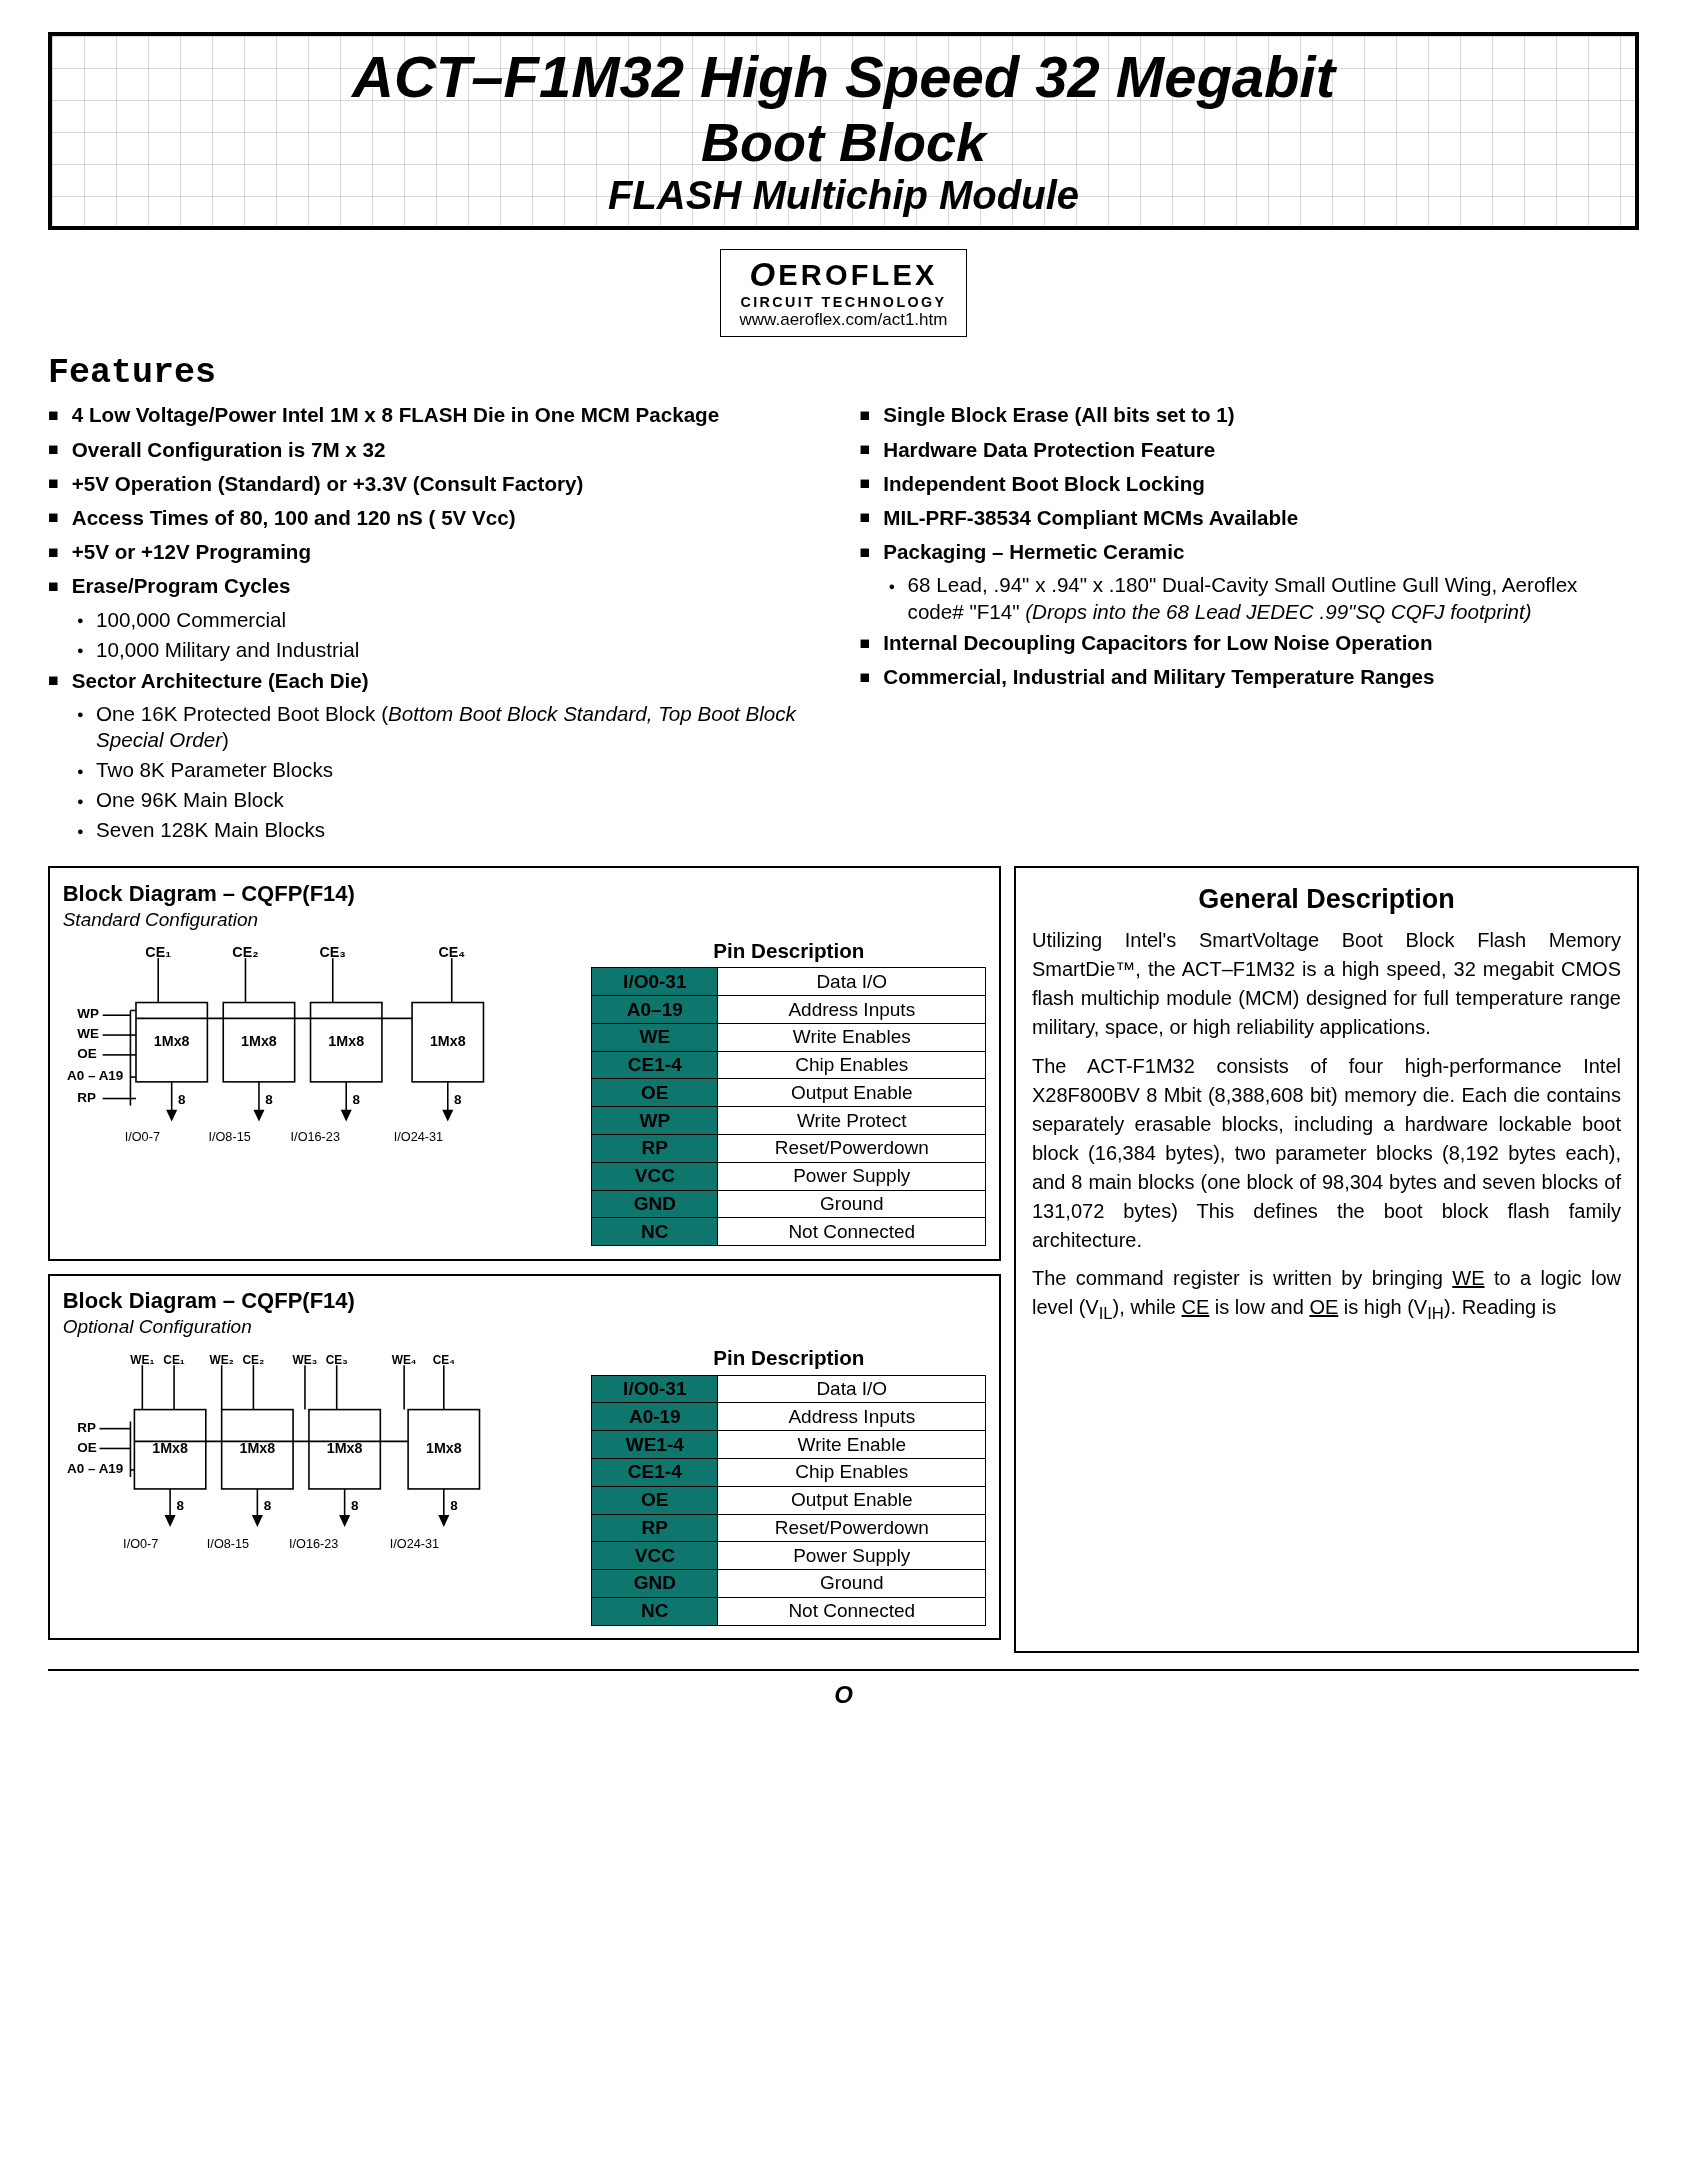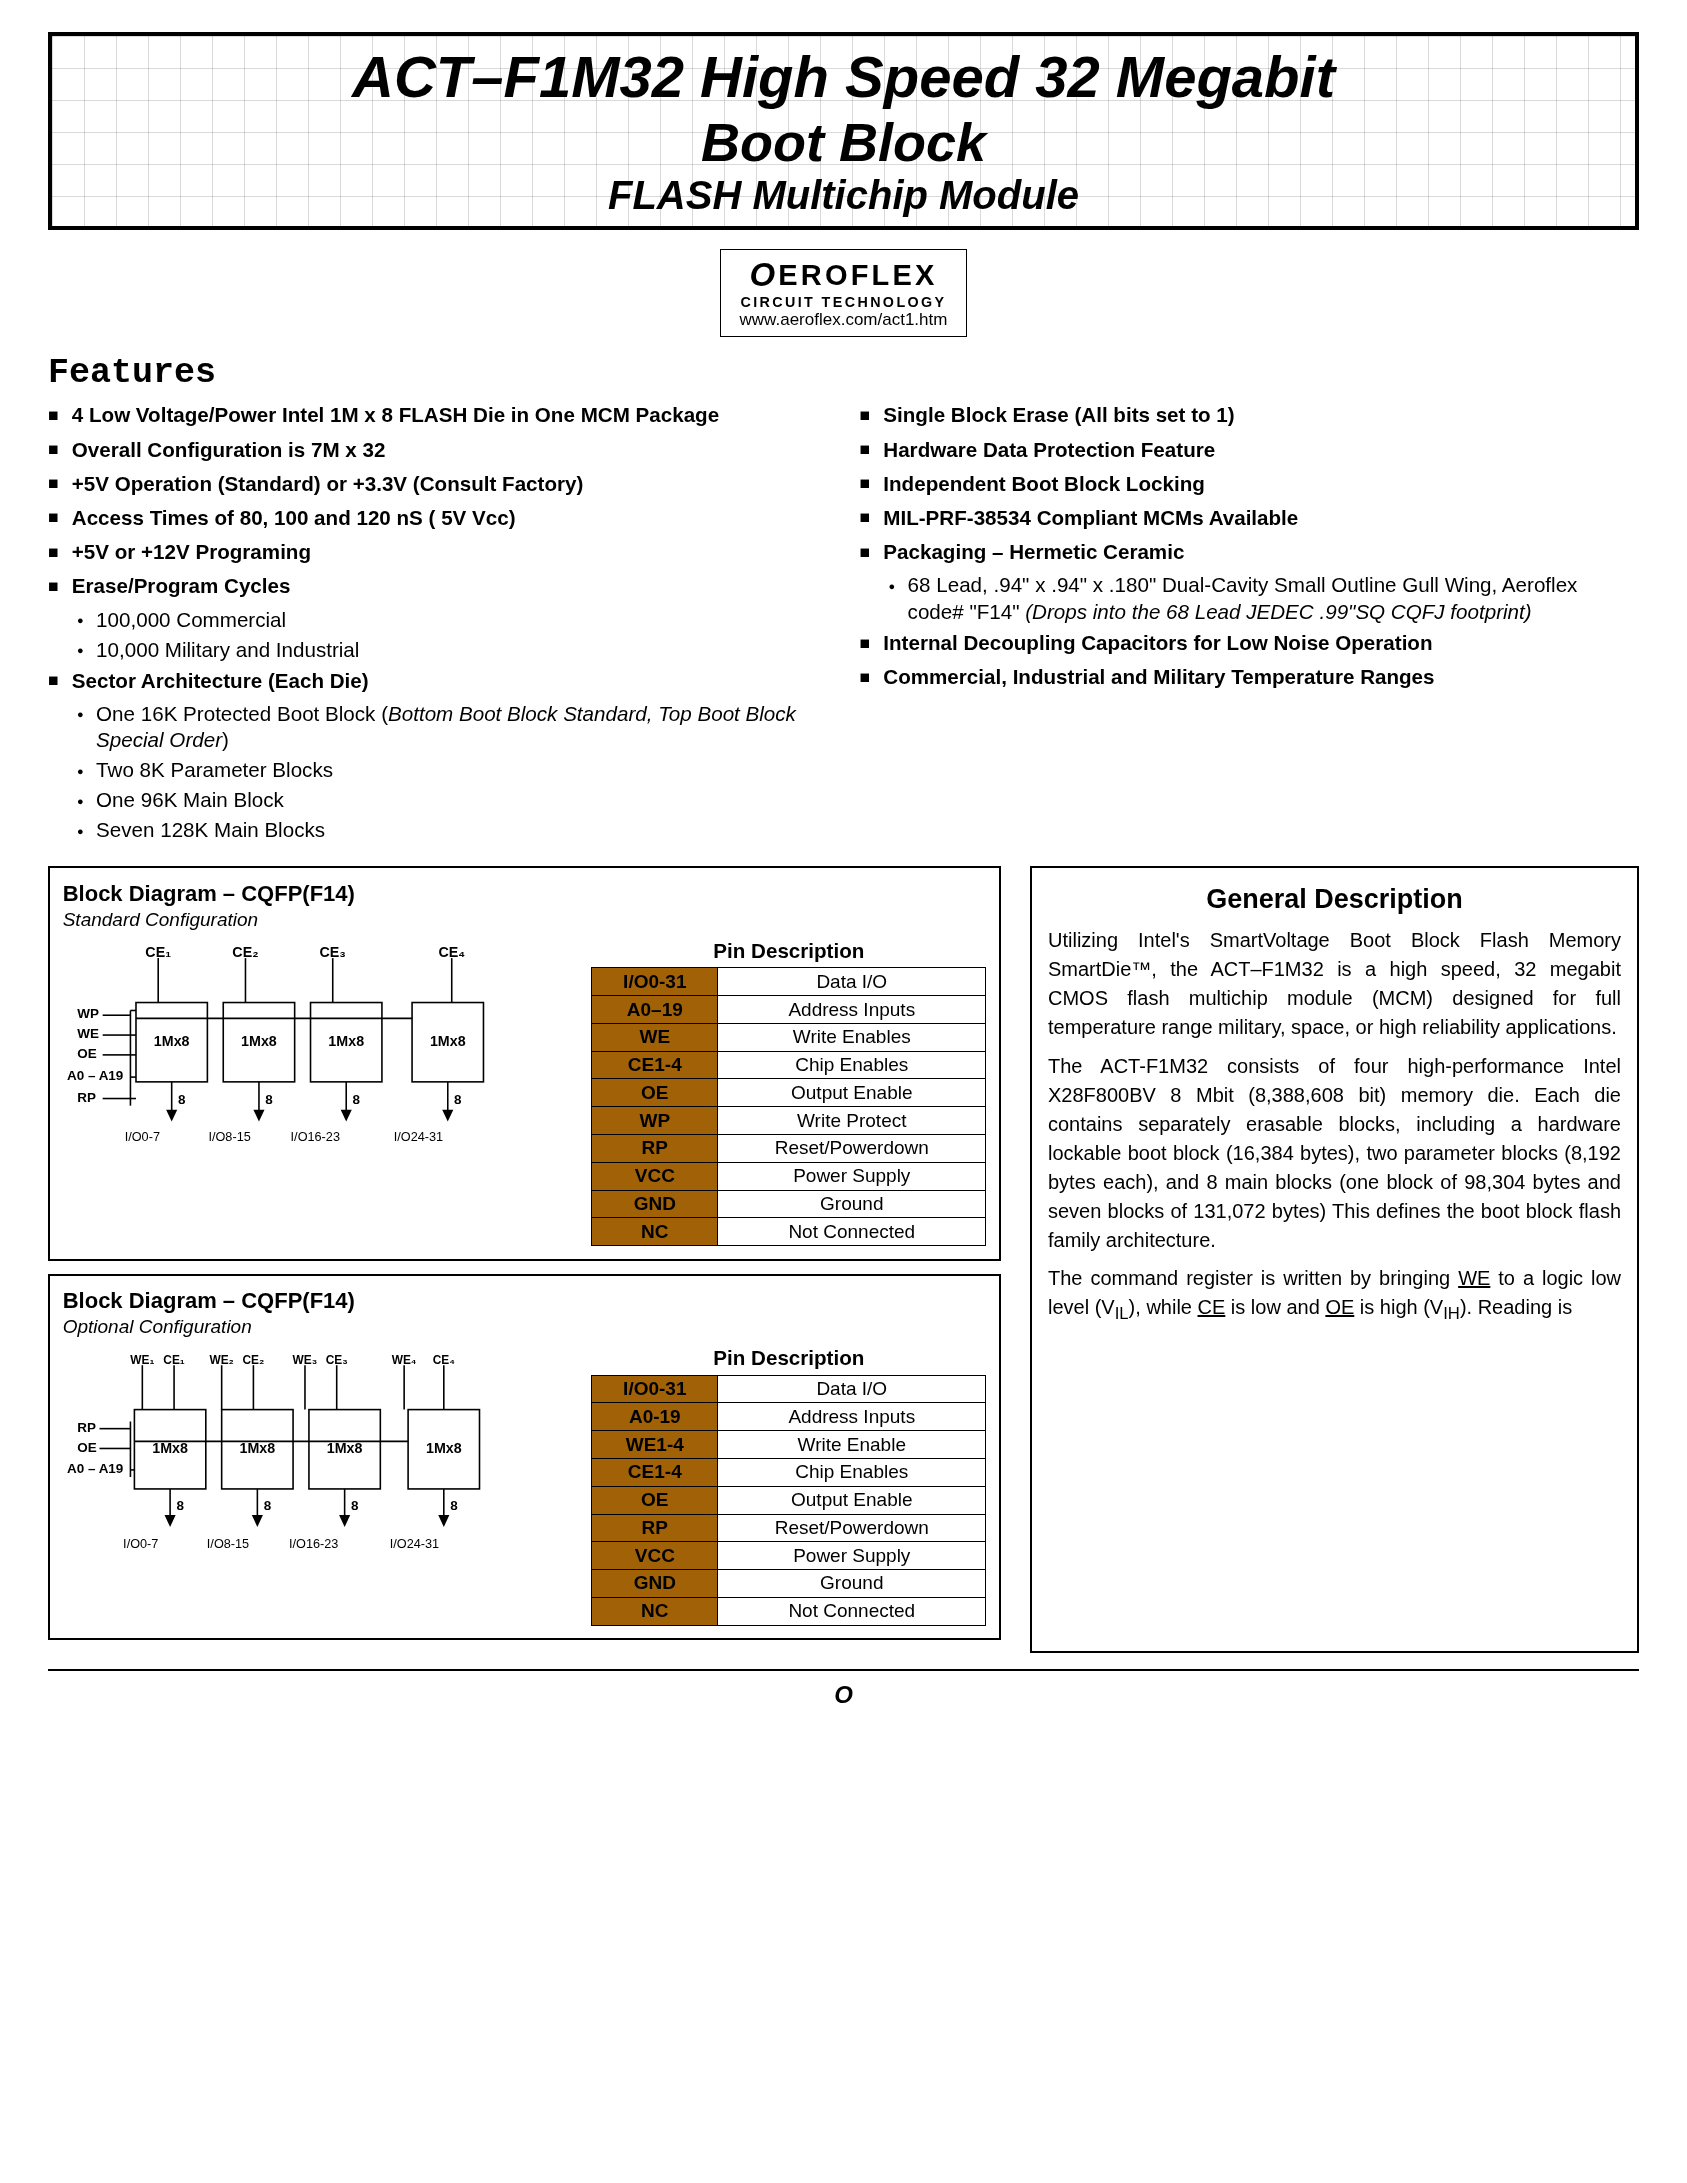--- a/index.html
+++ b/index.html
@@ -129,21 +129,21 @@
       min-width: 14.3px;
       margin-right: 4.8px;
       font-size: 11px;
       margin-top: 6.4px;
     }
     .italic { font-style: italic; }
 
     
     .main-bottom {
       display: flex;
-      gap: 29px;
+      gap: 13px;
     }
     .diagrams-section {
       flex: 0 0 953px;
     }
     .general-desc-section {
       flex: 1;
       border: 2.4px solid #000;
       padding: 16px;
     }
 
@@ -185,21 +185,21 @@
       border-collapse: collapse;
       font-size: 19px;
     }
     .pin-table td {
       border: 1.2px solid #000;
       padding: 2.4px 8px;
       text-align: center;
     }
     .pin-table td:first-child {
       font-weight: bold;
-      background: #a16207;
+      background: #0f766e;
     }
 
     
     .gd-title {
       font-size: 27px;
       font-weight: bold;
       text-align: center;
       margin-bottom: 11px;
     }
     .gd-text {

